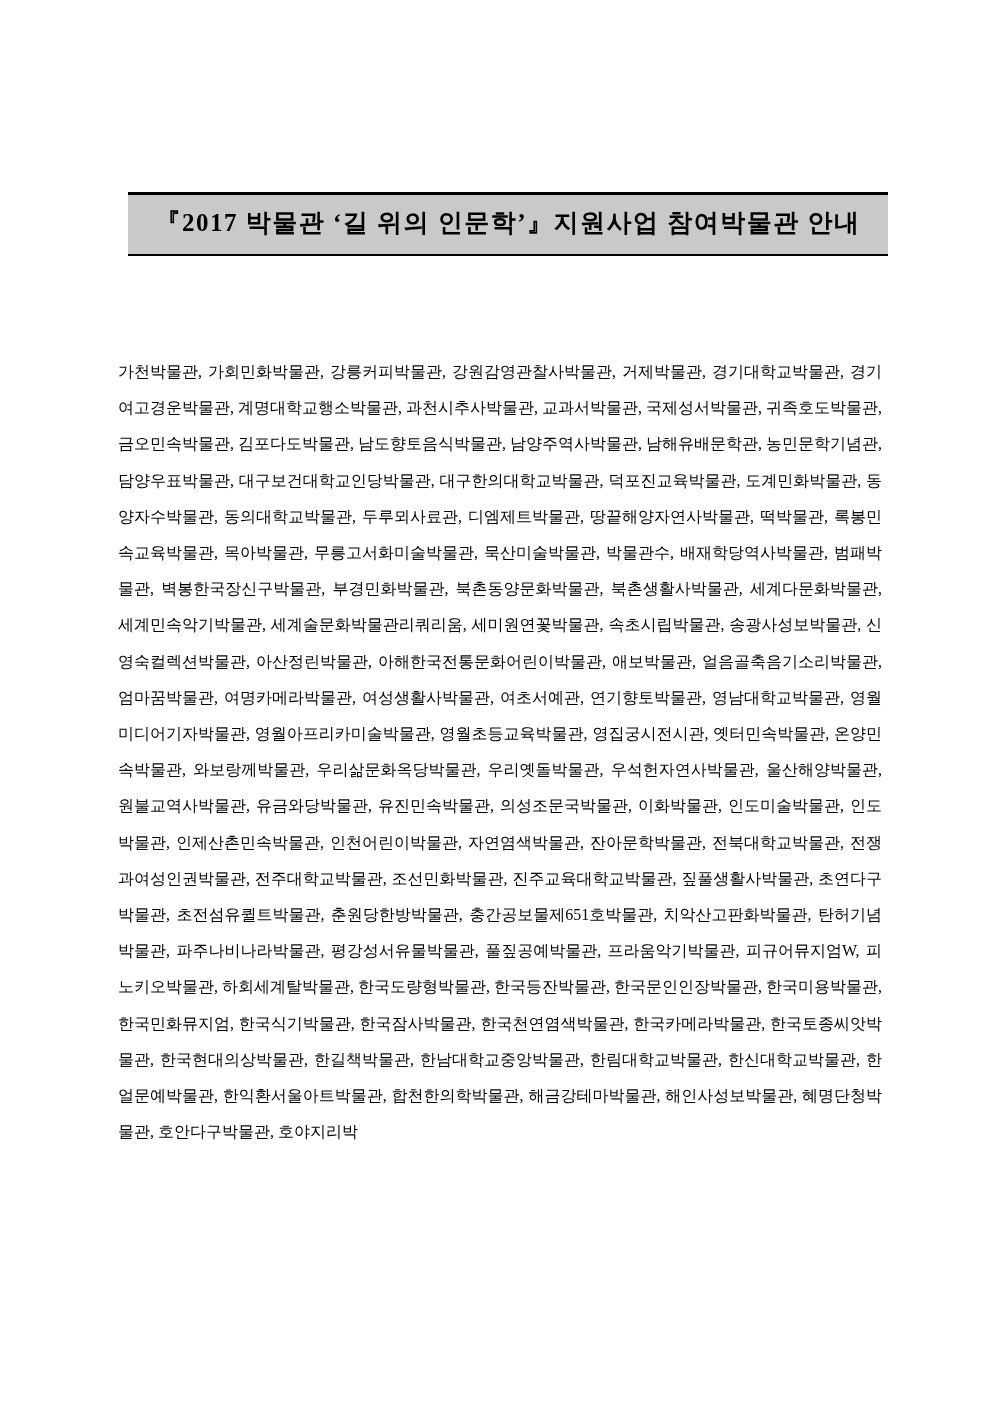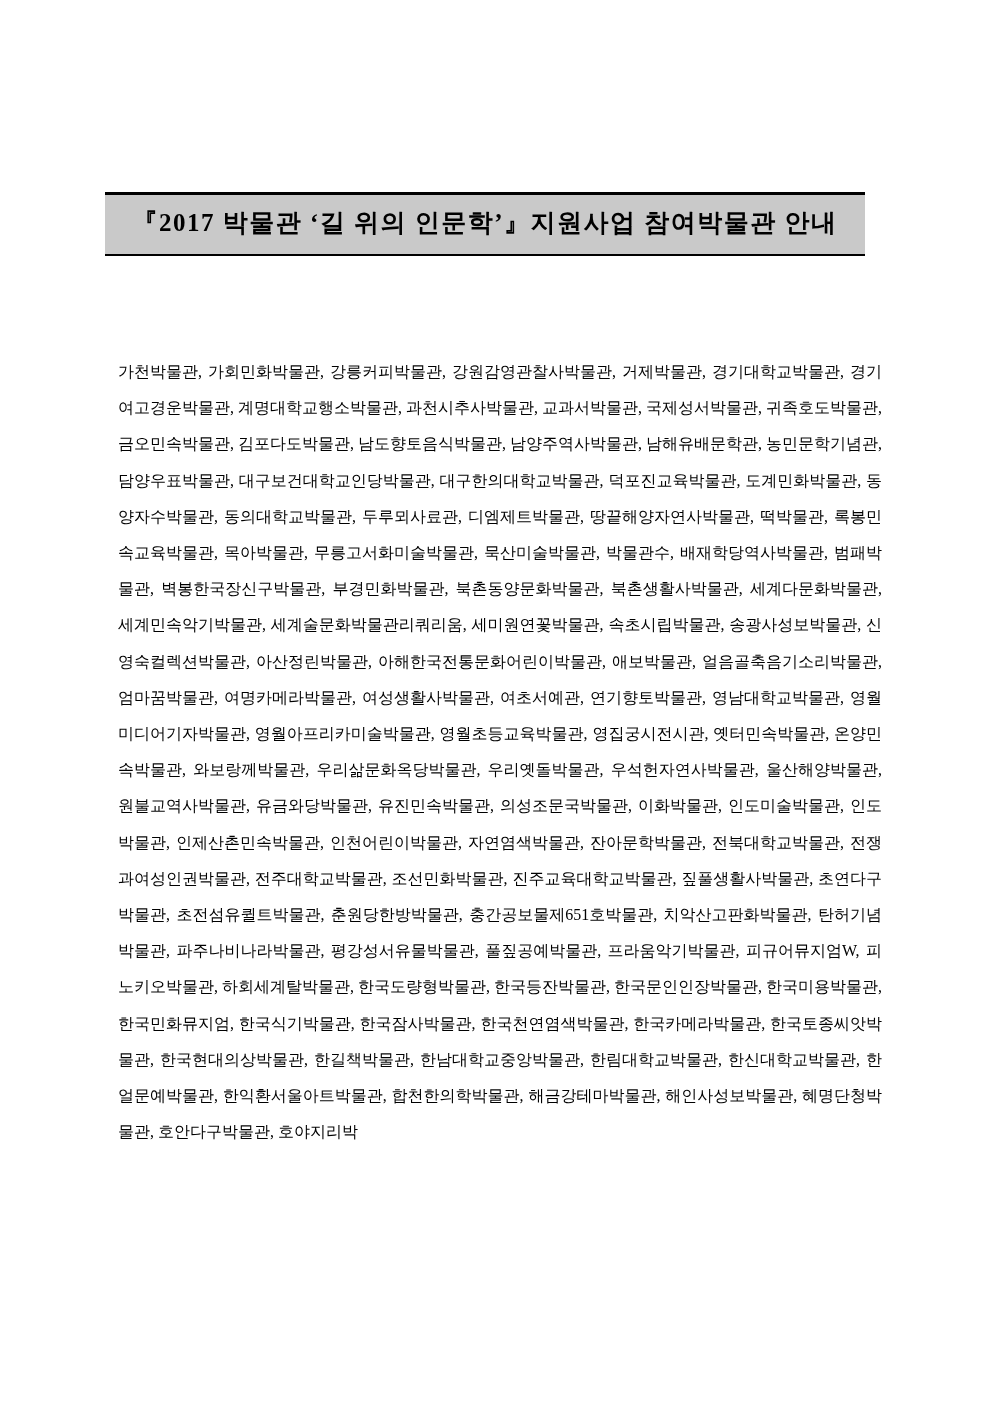--- a/index.html
+++ b/index.html
@@ -17,21 +17,21 @@
   }
   .page {
     width: 992px;
     height: 1403px;
     box-sizing: border-box;
     padding: 0;
     position: relative;
   }
   .title-block {
     position: absolute;
-    left: 105px;
+    left: 128px;
     top: 192px;
     width: 760px;
   }
   .title-rule {
     width: 100%;
     height: 3px;
     background: #000000;
   }
   .title-bar {
     width: 100%;

